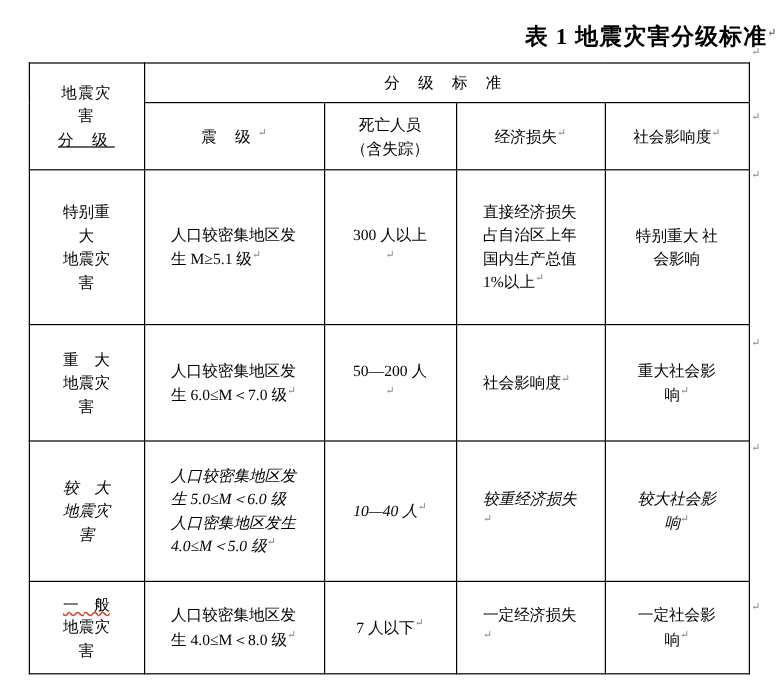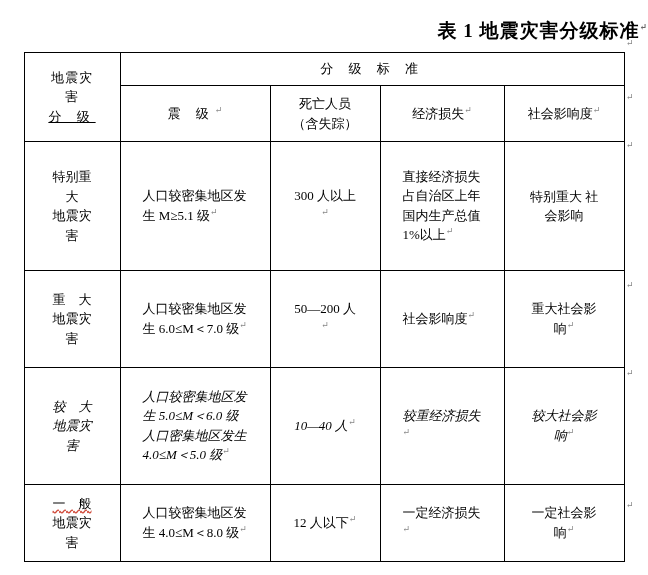--- a/index.html
+++ b/index.html
@@ -225,21 +225,21 @@
 
       <tr class="row-s">
         <td class="col0">
           <span class="justified wavy">一 般</span>
           <span class="ln">地震灾害</span>
         </td>
         <td class="cell-left">
           <span>人口较密集地区发生 4.0≤M＜8.0 级</span><span class="mk">↵</span>
         </td>
         <td class="cell-center">
-          <span>12 人以下</span><span class="mk">↵</span>
+          <span>7 人以下</span><span class="mk">↵</span>
         </td>
         <td class="cell-left">
           <span>一定经济损失</span><span class="mk">↵</span>
         </td>
         <td class="cell-center">
           <span>一定社会影响</span><span class="mk">↵</span>
         </td>
       </tr>
     </tbody>
   </table>

